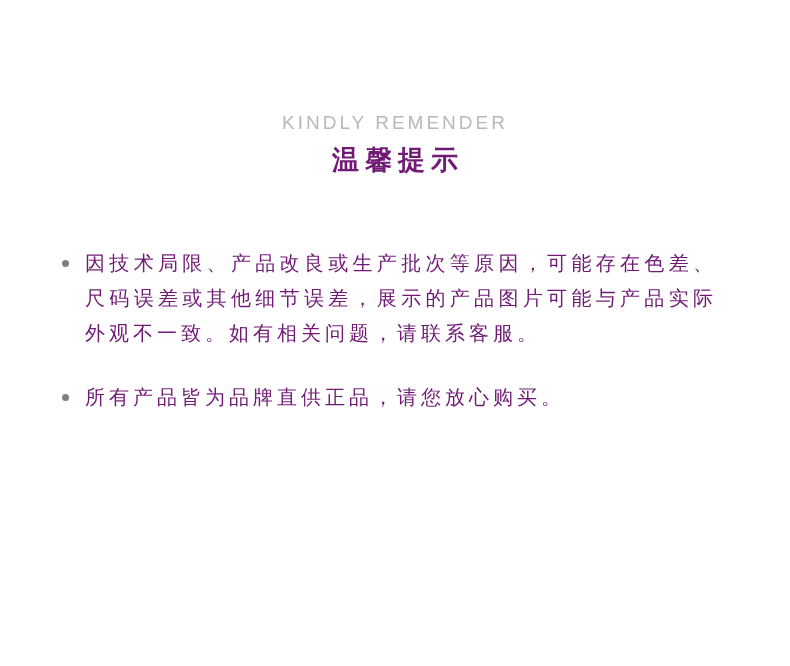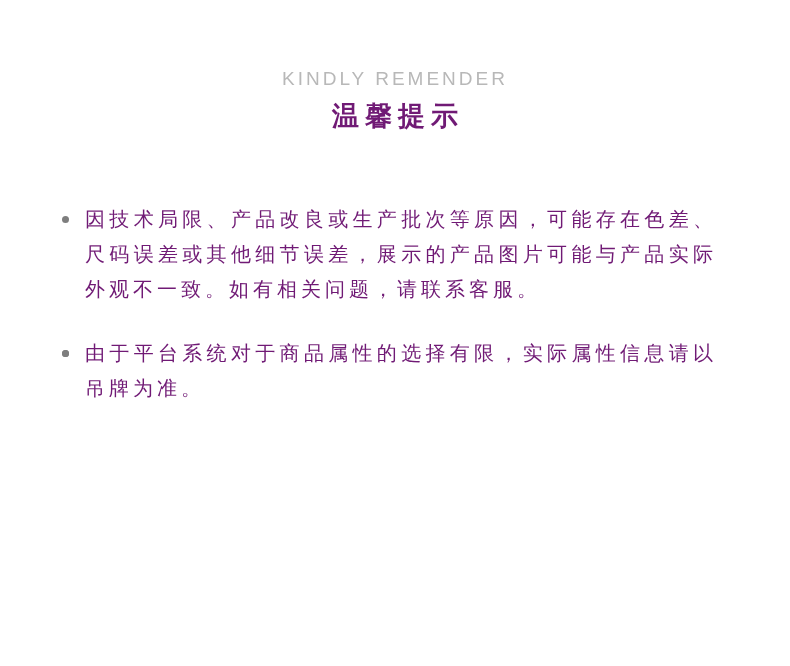--- a/index.html
+++ b/index.html
@@ -14,21 +14,21 @@
     overflow: hidden;
   }
   .page {
     width: 790px;
     height: 666px;
     background: #ffffff;
     box-sizing: border-box;
   }
   .reminder-header {
     text-align: center;
-    padding-top: 68px;
+    padding-top: 112px;
   }
   .reminder-subtitle {
     font-size: 19px;
     line-height: 22px;
     letter-spacing: 3px;
     color: #b8b8b8;
     font-weight: 400;
   }
   .reminder-title {
     margin-top: 10px;
@@ -80,20 +80,17 @@
     <div class="reminder-title">温馨提示</div>
   </div>
 
   <ul class="notice-list">
     <li class="notice-item">
       <span class="bullet-dot"></span>
       <span>因技术局限、产品改良或生产批次等原因，可能存在色差、尺码误差或其他细节误差，展示的产品图片可能与产品实际外观不一致。如有相关问题，请联系客服。</span>
     </li>
     <li class="notice-item">
       <span class="bullet-dot"></span>
-    </li>
-    <li class="notice-item">
-      <span class="bullet-dot"></span>
-      <span>由于平台系统对于商品属性的选择有限，实际属性信息请以吊牌为准。</span>
+      <span>所有产品皆为品牌直供正品，请您放心购买。</span>
     </li>
   </ul>
 
 </div>
 
 </body></html>

